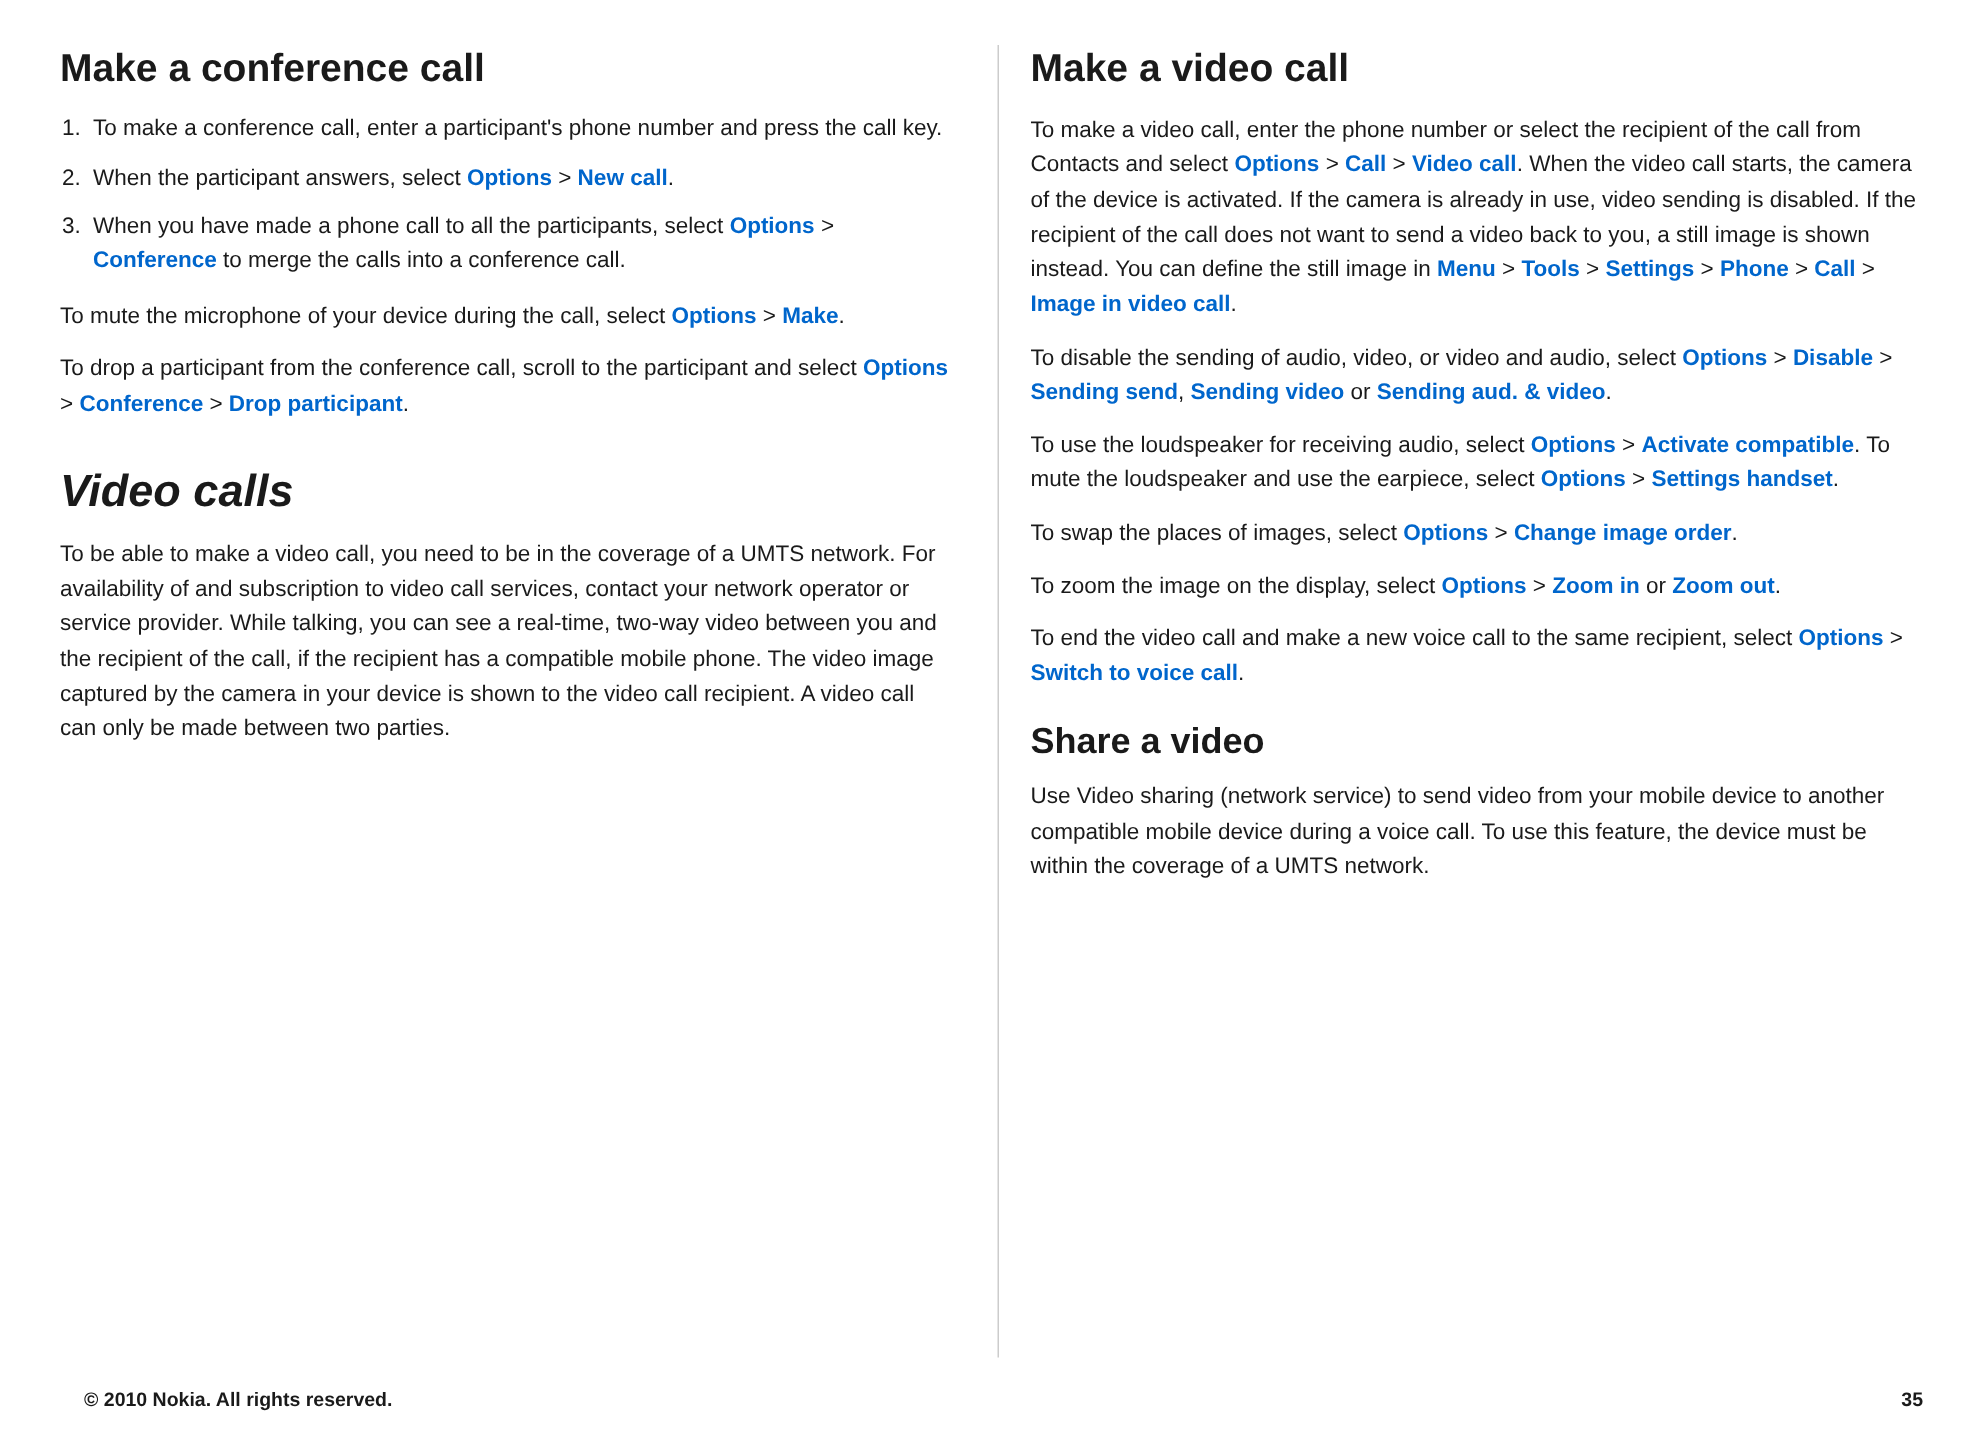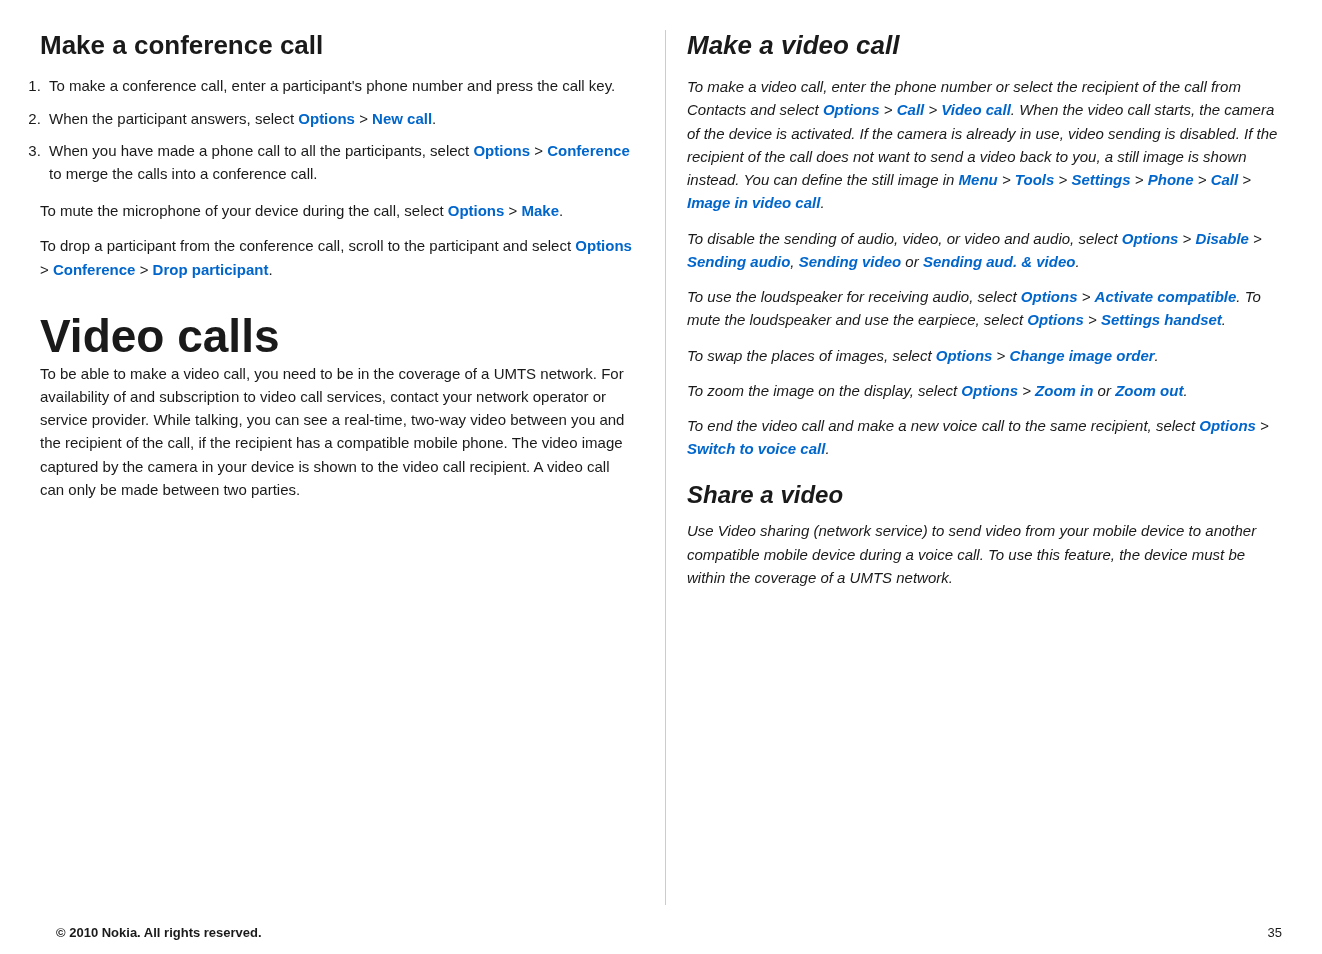--- a/index.html
+++ b/index.html
@@ -20,38 +20,39 @@
       gap: 1px;
     }
     .left-column {
       flex: 1;
       padding-right: 30px;
       border-right: 1px solid #cccccc;
     }
     .right-column {
       flex: 1;
       padding-left: 20px;
-      font-style: italic;
     }
     h2.section-title {
       font-size: 26px;
       font-weight: bold;
       color: #1a1a1a;
       margin-bottom: 14px;
       line-height: 1.2;
     }
     h1.big-title {
-      font-size: 46px;
+      font-size: 30px;
       font-weight: bold;
       color: #1a1a1a;
       margin-top: 30px;
+      margin-bottom: 14px;
       line-height: 1.1;
+      font-style: italic;
     }
     ol {
-      margin-left: 5px;
+      margin-left: 18px;
       margin-bottom: 14px;
     }
     ol li {
       margin-bottom: 10px;
       line-height: 1.5;
       padding-left: 4px;
     }
     p.body-text {
       line-height: 1.55;
       margin-bottom: 12px;
@@ -68,21 +69,21 @@
       padding: 10px 40px 14px 56px;
       border-top: none;
     }
     .footer-copyright {
       font-size: 13px;
       font-weight: bold;
       color: #1a1a1a;
     }
     .footer-page {
       font-size: 13px;
-      font-weight: normal;
+      font-weight: bold;
       color: #1a1a1a;
     }
   </style>
 </head>
 <body>
 
 <div class="page-container">
 
   <div class="left-column">
     <h2 class="section-title">Make a conference call</h2>
@@ -114,21 +115,21 @@
   </div>
 
   <div class="right-column">
     <h2 class="section-title">Make a video call</h2>
 
     <p class="body-text">
       To make a video call, enter the phone number or select the recipient of the call from Contacts and select <span class="blue">Options</span> &gt; <span class="blue">Call</span> &gt; <span class="blue">Video call</span>. When the video call starts, the camera of the device is activated. If the camera is already in use, video sending is disabled. If the recipient of the call does not want to send a video back to you, a still image is shown instead. You can define the still image in <span class="blue">Menu</span> &gt; <span class="blue">Tools</span> &gt; <span class="blue">Settings</span> &gt; <span class="blue">Phone</span> &gt; <span class="blue">Call</span> &gt; <span class="blue">Image in video call</span>.
     </p>
 
     <p class="body-text">
-      To disable the sending of audio, video, or video and audio, select <span class="blue">Options</span> &gt; <span class="blue">Disable</span> &gt; <span class="blue">Sending audio</span>, <span class="blue">Sending video</span> or <span class="blue">Sending aud. &amp; video</span>.
+      To disable the sending of audio, video, or video and audio, select <span class="blue">Options</span> &gt; <span class="blue">Disable</span> &gt; <span class="blue">Sending send</span>, <span class="blue">Sending video</span> or <span class="blue">Sending aud. &amp; video</span>.
     </p>
 
     <p class="body-text">
       To use the loudspeaker for receiving audio, select <span class="blue">Options</span> &gt; <span class="blue">Activate compatible</span>. To mute the loudspeaker and use the earpiece, select <span class="blue">Options</span> &gt; <span class="blue">Settings handset</span>.
     </p>
 
     <p class="body-text">
       To swap the places of images, select <span class="blue">Options</span> &gt; <span class="blue">Change image order</span>.
     </p>
 

